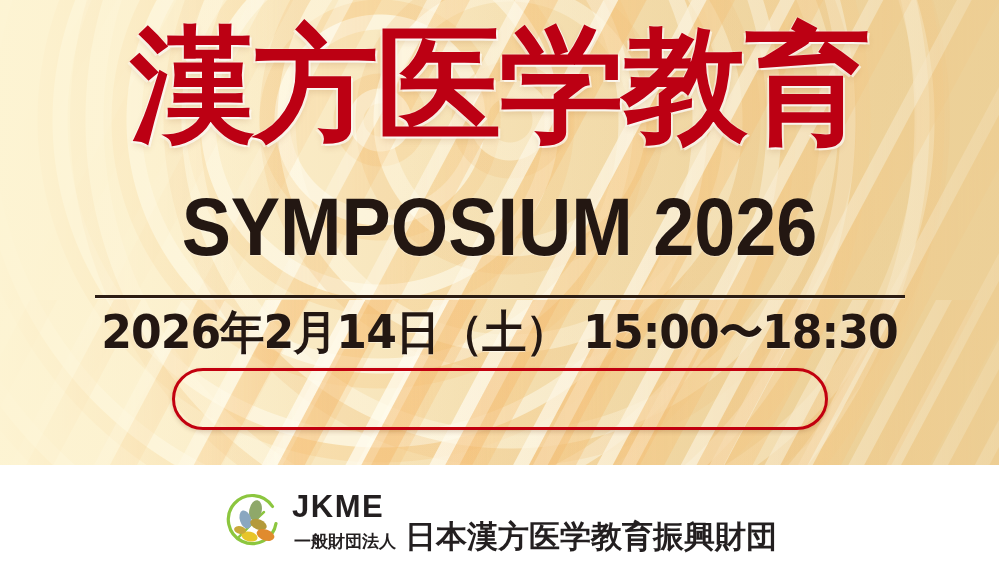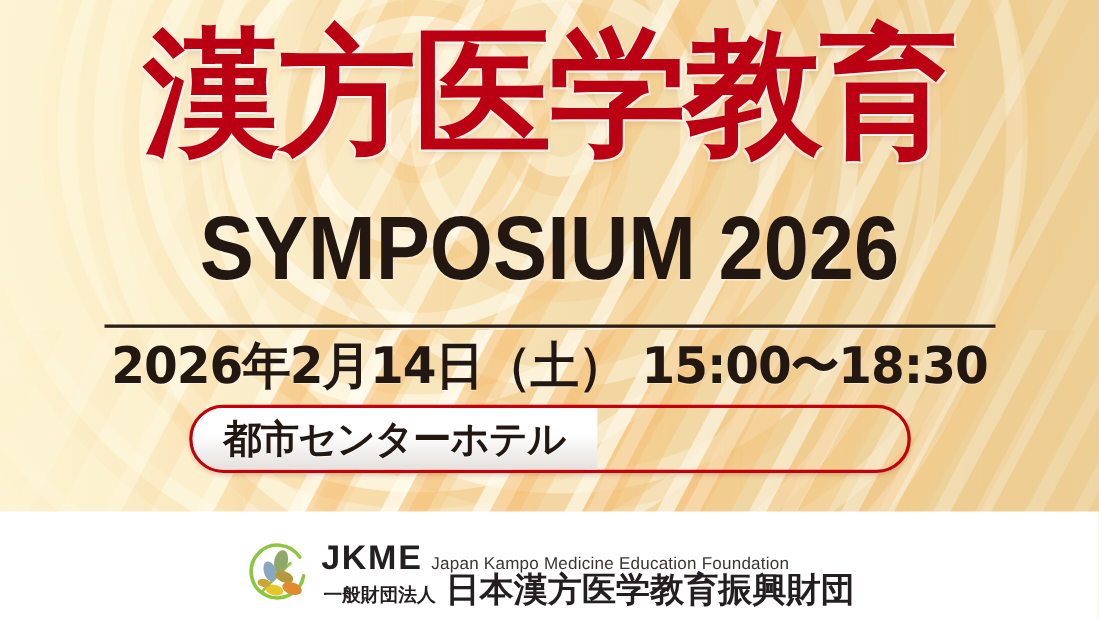--- a/index.html
+++ b/index.html
@@ -226,21 +226,20 @@
 
     <div class="kanji-title">漢方医学教育</div>
 
     <div class="symposium">SYMPOSIUM 2026</div>
 
     <div class="rule"></div>
 
     <div class="date-line">2026年2月14日（土） 15:00〜18:30</div>
 
     <div class="pill-wrap">
-      <div class="pill-left">都市センターホテル</div>
     </div>
 
   </div>
 
   <div class="footer">
     <div class="logo-block">
 
       <span class="logo-mark">
         <svg viewBox="0 0 62 62" width="62" height="62" aria-hidden="true">
 
@@ -254,21 +253,20 @@
           <ellipse cx="36.5" cy="32.5" rx="8.6" ry="5.0" fill="#b49a3a" transform="rotate(22 36.5 32.5)"></ellipse>
           <ellipse cx="43.5" cy="43.0" rx="9.2" ry="5.4" fill="#e08b2e" transform="rotate(18 43.5 43)"></ellipse>
           <ellipse cx="27.5" cy="44.5" rx="8.2" ry="4.8" fill="#e8c52a" transform="rotate(14 27.5 44.5)"></ellipse>
           <ellipse cx="18.0" cy="38.0" rx="6.0" ry="3.8" fill="#c9a83a" transform="rotate(12 18 38)"></ellipse>
         </svg>
       </span>
 
       <span class="logo-text">
         <span class="logo-row1">
           <span class="logo-jkme">JKME</span>
-          <span class="logo-en">Japan Kampo Medicine Education Foundation</span>
         </span>
         <span class="logo-row2">
           <span class="logo-jp-small">一般財団法人</span>
           <span class="logo-jp-big">日本漢方医学教育振興財団</span>
         </span>
       </span>
 
     </div>
   </div>
 

